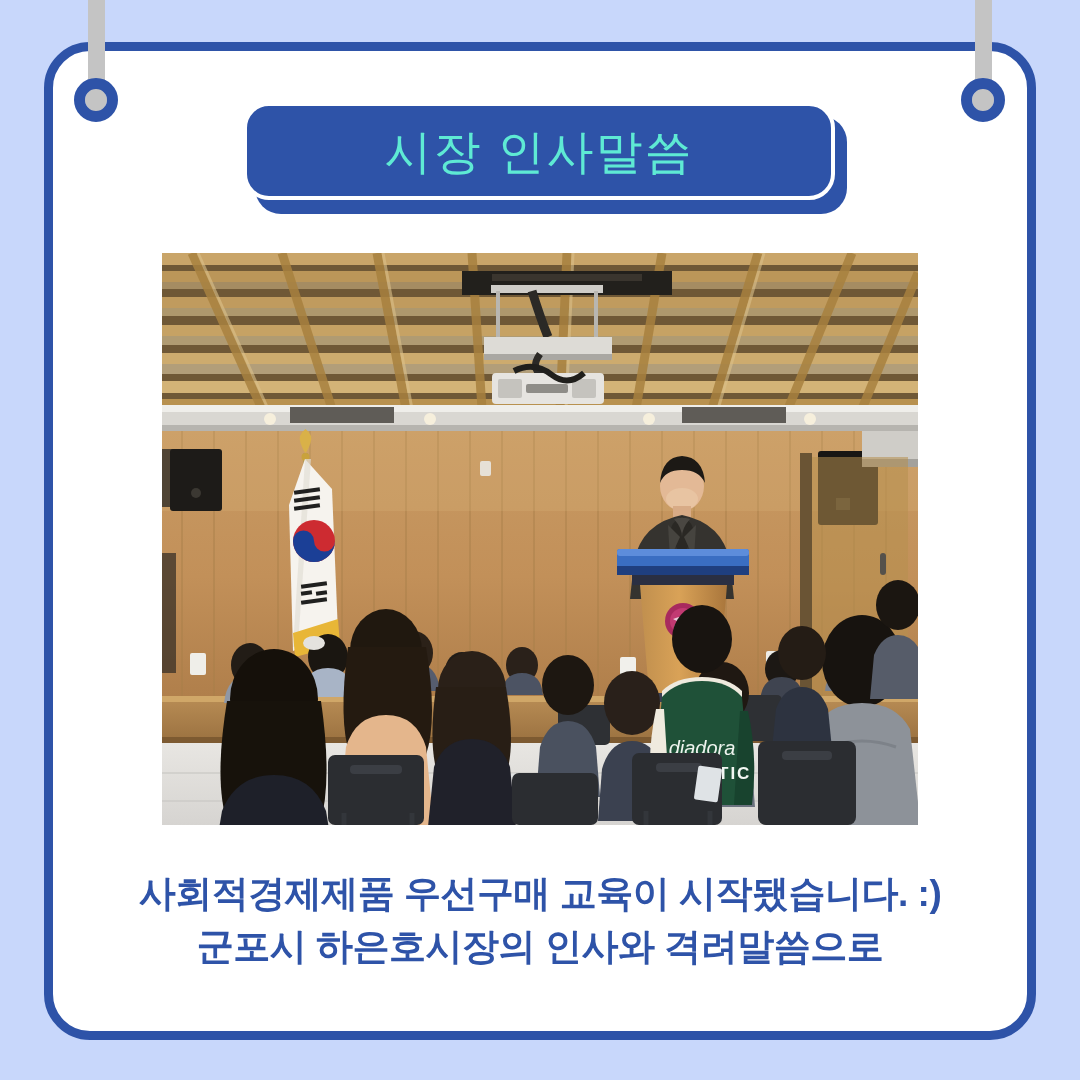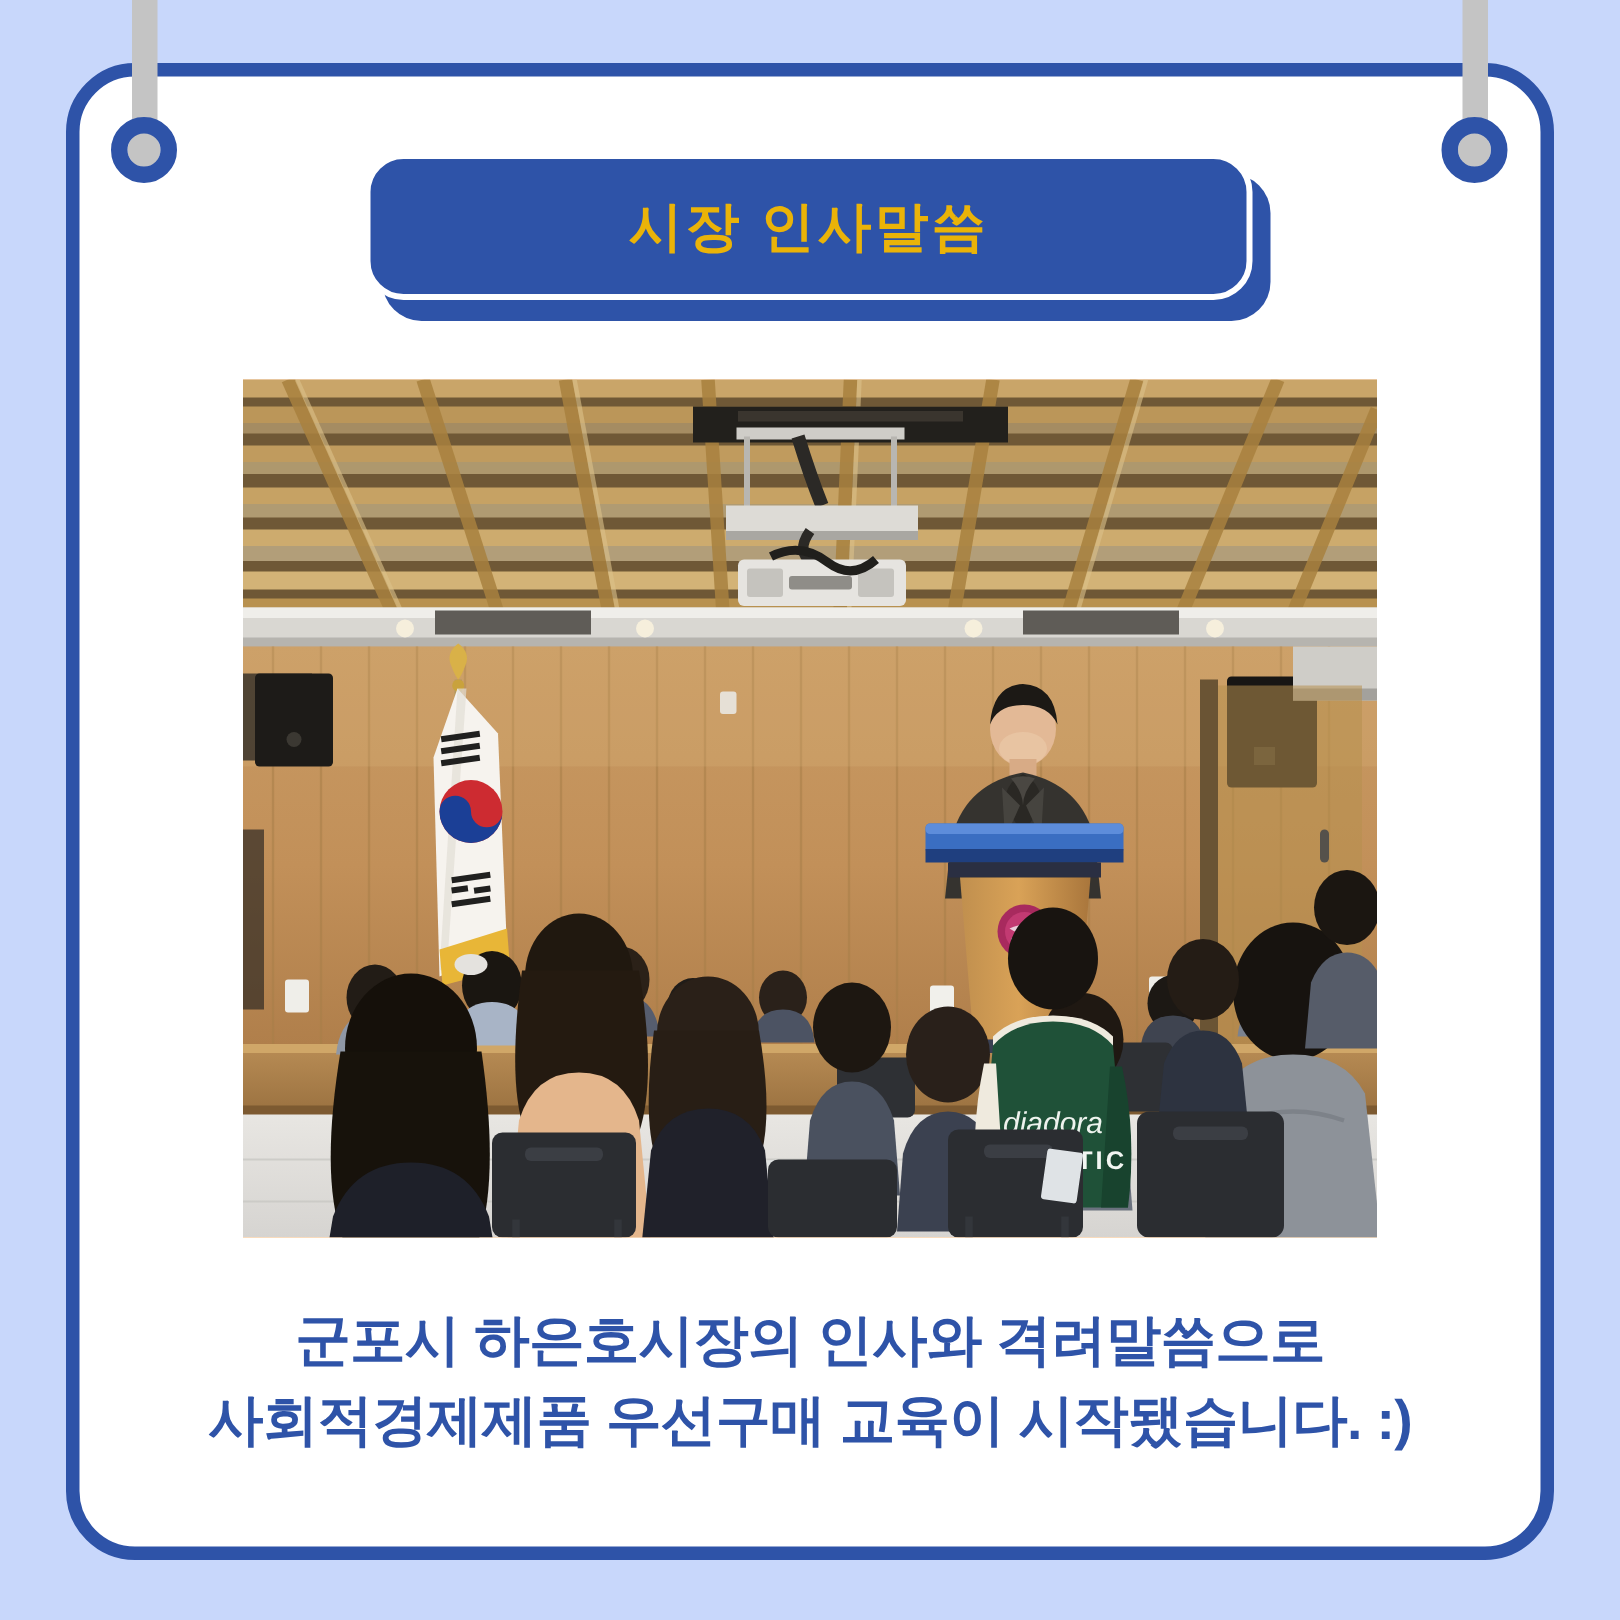--- a/index.html
+++ b/index.html
@@ -94,24 +94,24 @@
     height: 98px;
     background: #2e53a8;
     border-radius: 26px;
     border: 4px solid #ffffff;
     box-sizing: border-box;
     display: flex;
     align-items: center;
     justify-content: center;
   }
   .badge-label {
-    color: #eab308;
-    font-size: 36px;
+    color: #5eead4;
+    font-size: 47px;
     letter-spacing: 2px;
-    font-weight: 700;
+    font-weight: 400;
     line-height: 1;
     white-space: nowrap;
   }
 
   
   #photo-frame {
     position: absolute;
     left: 162px;
     top: 253px;
     width: 756px;
@@ -510,17 +510,17 @@
             <path d="M 548 558 V 572"></path>
         </g>
 
         <rect x="534" y="514" width="24" height="34" rx="2" fill="#dfe3e6" transform="rotate(8 546 531)"></rect>
 
       </g>
     </svg>
   </div>
 
   <div id="caption-block">
+    <div class="caption-line">사회적경제제품 우선구매 교육이 시작됐습니다. :)</div>
     <div class="caption-line">군포시 하은호시장의 인사와 격려말씀으로</div>
-    <div class="caption-line">사회적경제제품 우선구매 교육이 시작됐습니다. :)</div>
   </div>
 
 </div>
 
 </body></html>

